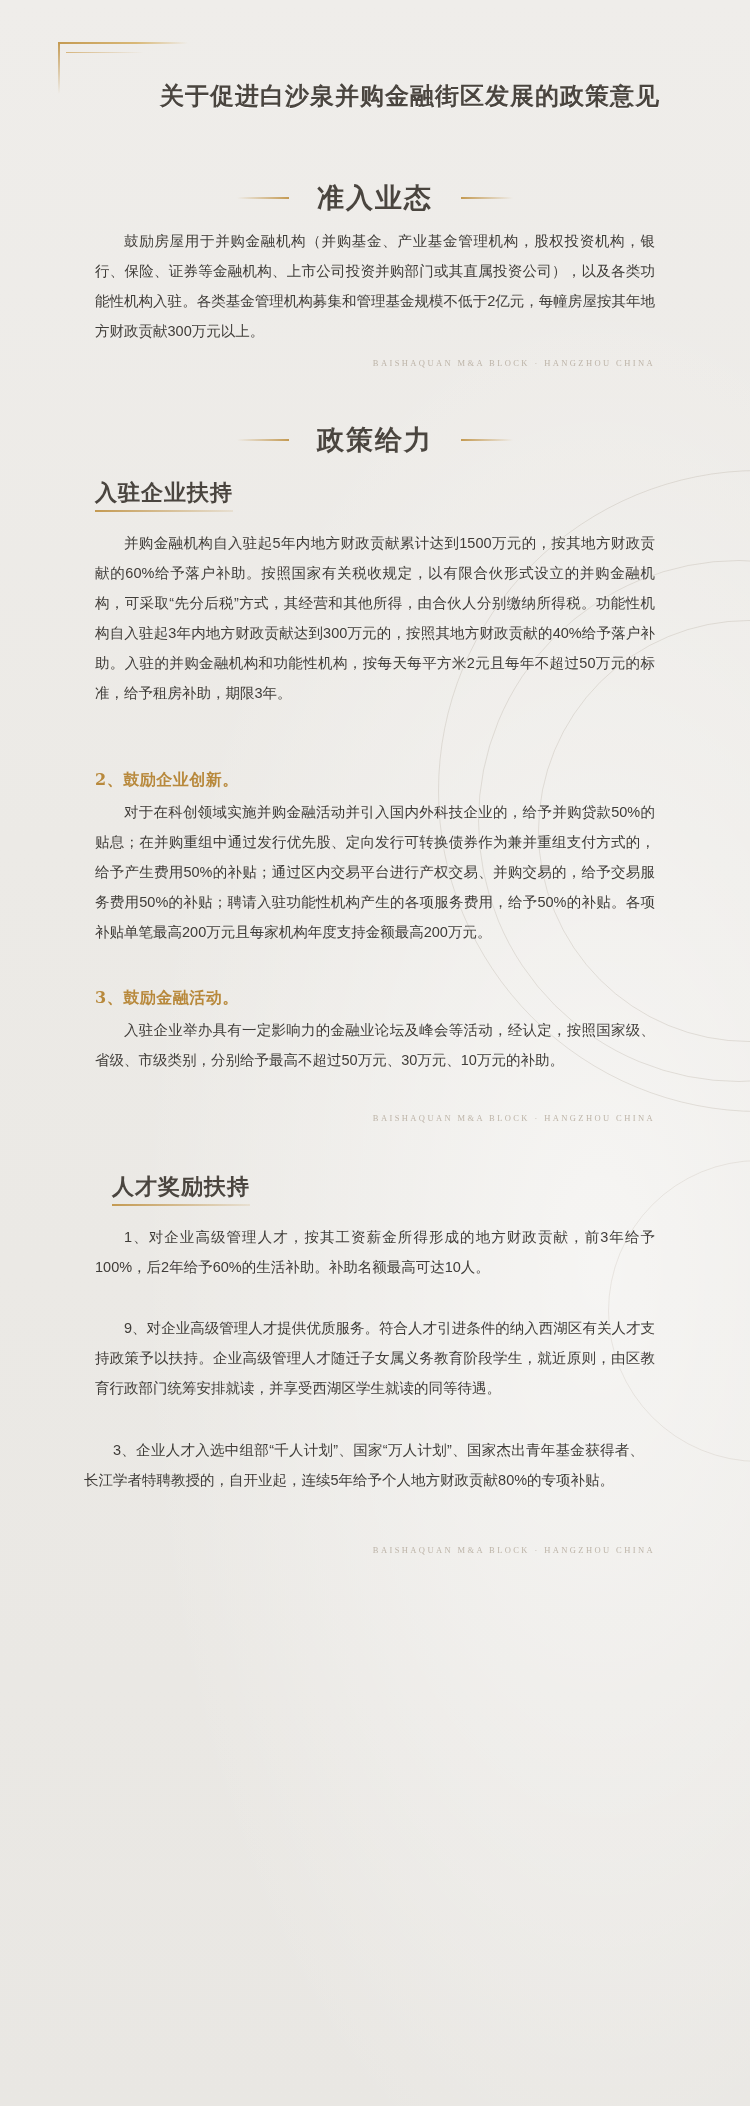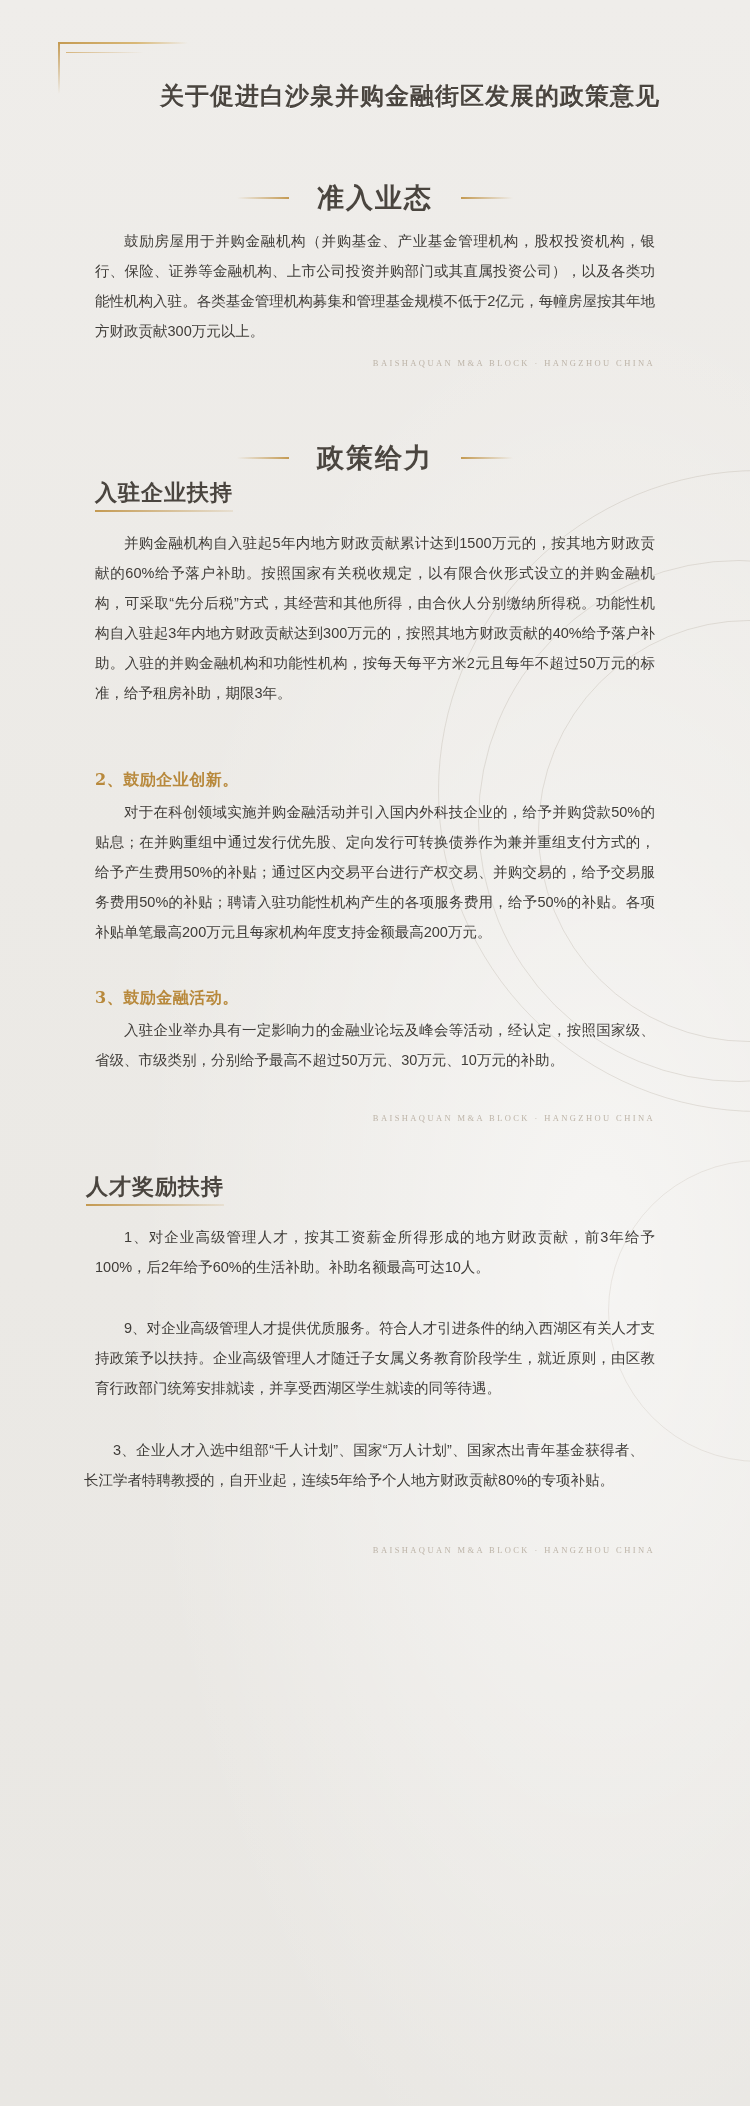--- a/index.html
+++ b/index.html
@@ -172,21 +172,21 @@
       <div class="rule"></div>
       <div class="txt">准入业态</div>
       <div class="rule right"></div>
     </div>
   </div>
 
   <div class="block para" style="left:95px; top:226px; width:560px;">鼓励房屋用于并购金融机构（并购基金、产业基金管理机构，股权投资机构，银行、保险、证券等金融机构、上市公司投资并购部门或其直属投资公司），以及各类功能性机构入驻。各类基金管理机构募集和管理基金规模不低于2亿元，每幢房屋按其年地方财政贡献300万元以上。</div>
 
   <div class="block watermark" style="left:95px; top:358px; width:560px;">BAISHAQUAN M&amp;A BLOCK · HANGZHOU CHINA</div>
 
-  <div class="block" style="left:95px; top:440px; width:560px;">
+  <div class="block" style="left:95px; top:422px; width:560px;">
     <div class="section-head">
       <div class="rule"></div>
       <div class="txt">政策给力</div>
       <div class="rule right"></div>
     </div>
   </div>
 
   <div class="block" style="left:95px; top:478px; width:300px;">
     <span class="sub-head">入驻企业扶持</span>
   </div>
@@ -200,21 +200,21 @@
     <div class="para" style="margin-top:6px;">对于在科创领域实施并购金融活动并引入国内外科技企业的，给予并购贷款50%的贴息；在并购重组中通过发行优先股、定向发行可转换债券作为兼并重组支付方式的，给予产生费用50%的补贴；通过区内交易平台进行产权交易、并购交易的，给予交易服务费用50%的补贴；聘请入驻功能性机构产生的各项服务费用，给予50%的补贴。各项补贴单笔最高200万元且每家机构年度支持金额最高200万元。</div>
   </div>
 
   <div class="block" style="left:95px; top:988px; width:560px;">
     <div class="item-head">3、鼓励金融活动。</div>
     <div class="para" style="margin-top:6px;">入驻企业举办具有一定影响力的金融业论坛及峰会等活动，经认定，按照国家级、省级、市级类别，分别给予最高不超过50万元、30万元、10万元的补助。</div>
   </div>
 
   <div class="block watermark" style="left:95px; top:1113px; width:560px;">BAISHAQUAN M&amp;A BLOCK · HANGZHOU CHINA</div>
 
-  <div class="block" style="left:86px; top:1172px; width:300px;">
+  <div class="block" style="left:112px; top:1172px; width:300px;">
     <span class="sub-head">人才奖励扶持</span>
   </div>
 
   <div class="block para" style="left:95px; top:1222px; width:560px;">1、对企业高级管理人才，按其工资薪金所得形成的地方财政贡献，前3年给予100%，后2年给予60%的生活补助。补助名额最高可达10人。</div>
 
   <div class="block para" style="left:95px; top:1313px; width:560px;">9、对企业高级管理人才提供优质服务。符合人才引进条件的纳入西湖区有关人才支持政策予以扶持。企业高级管理人才随迁子女属义务教育阶段学生，就近原则，由区教育行政部门统筹安排就读，并享受西湖区学生就读的同等待遇。</div>
 
   <div class="block para" style="left:84px; top:1435px; width:560px;">3、企业人才入选中组部“千人计划”、国家“万人计划”、国家杰出青年基金获得者、长江学者特聘教授的，自开业起，连续5年给予个人地方财政贡献80%的专项补贴。</div>
 
   <div class="block watermark" style="left:95px; top:1545px; width:560px;">BAISHAQUAN M&amp;A BLOCK · HANGZHOU CHINA</div>

